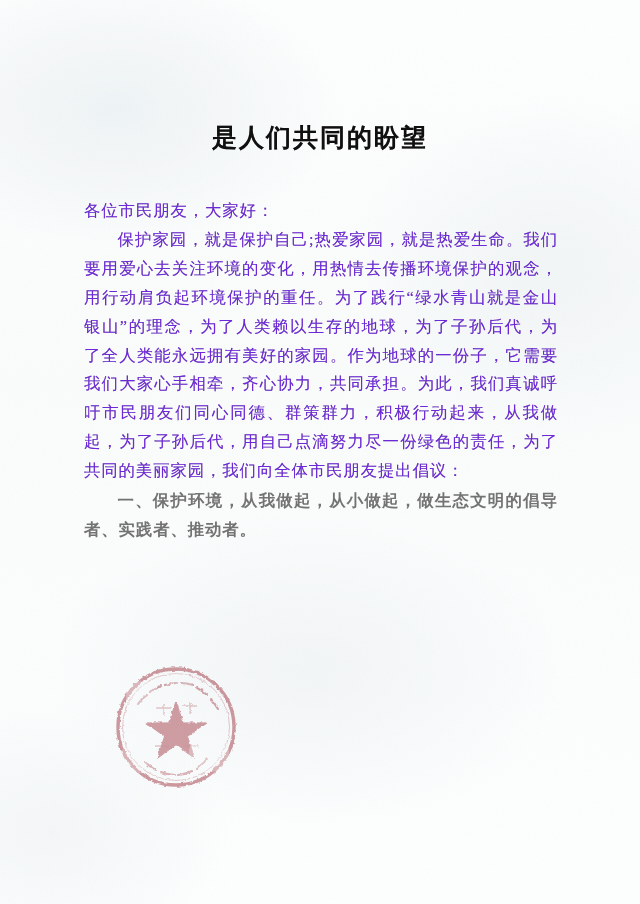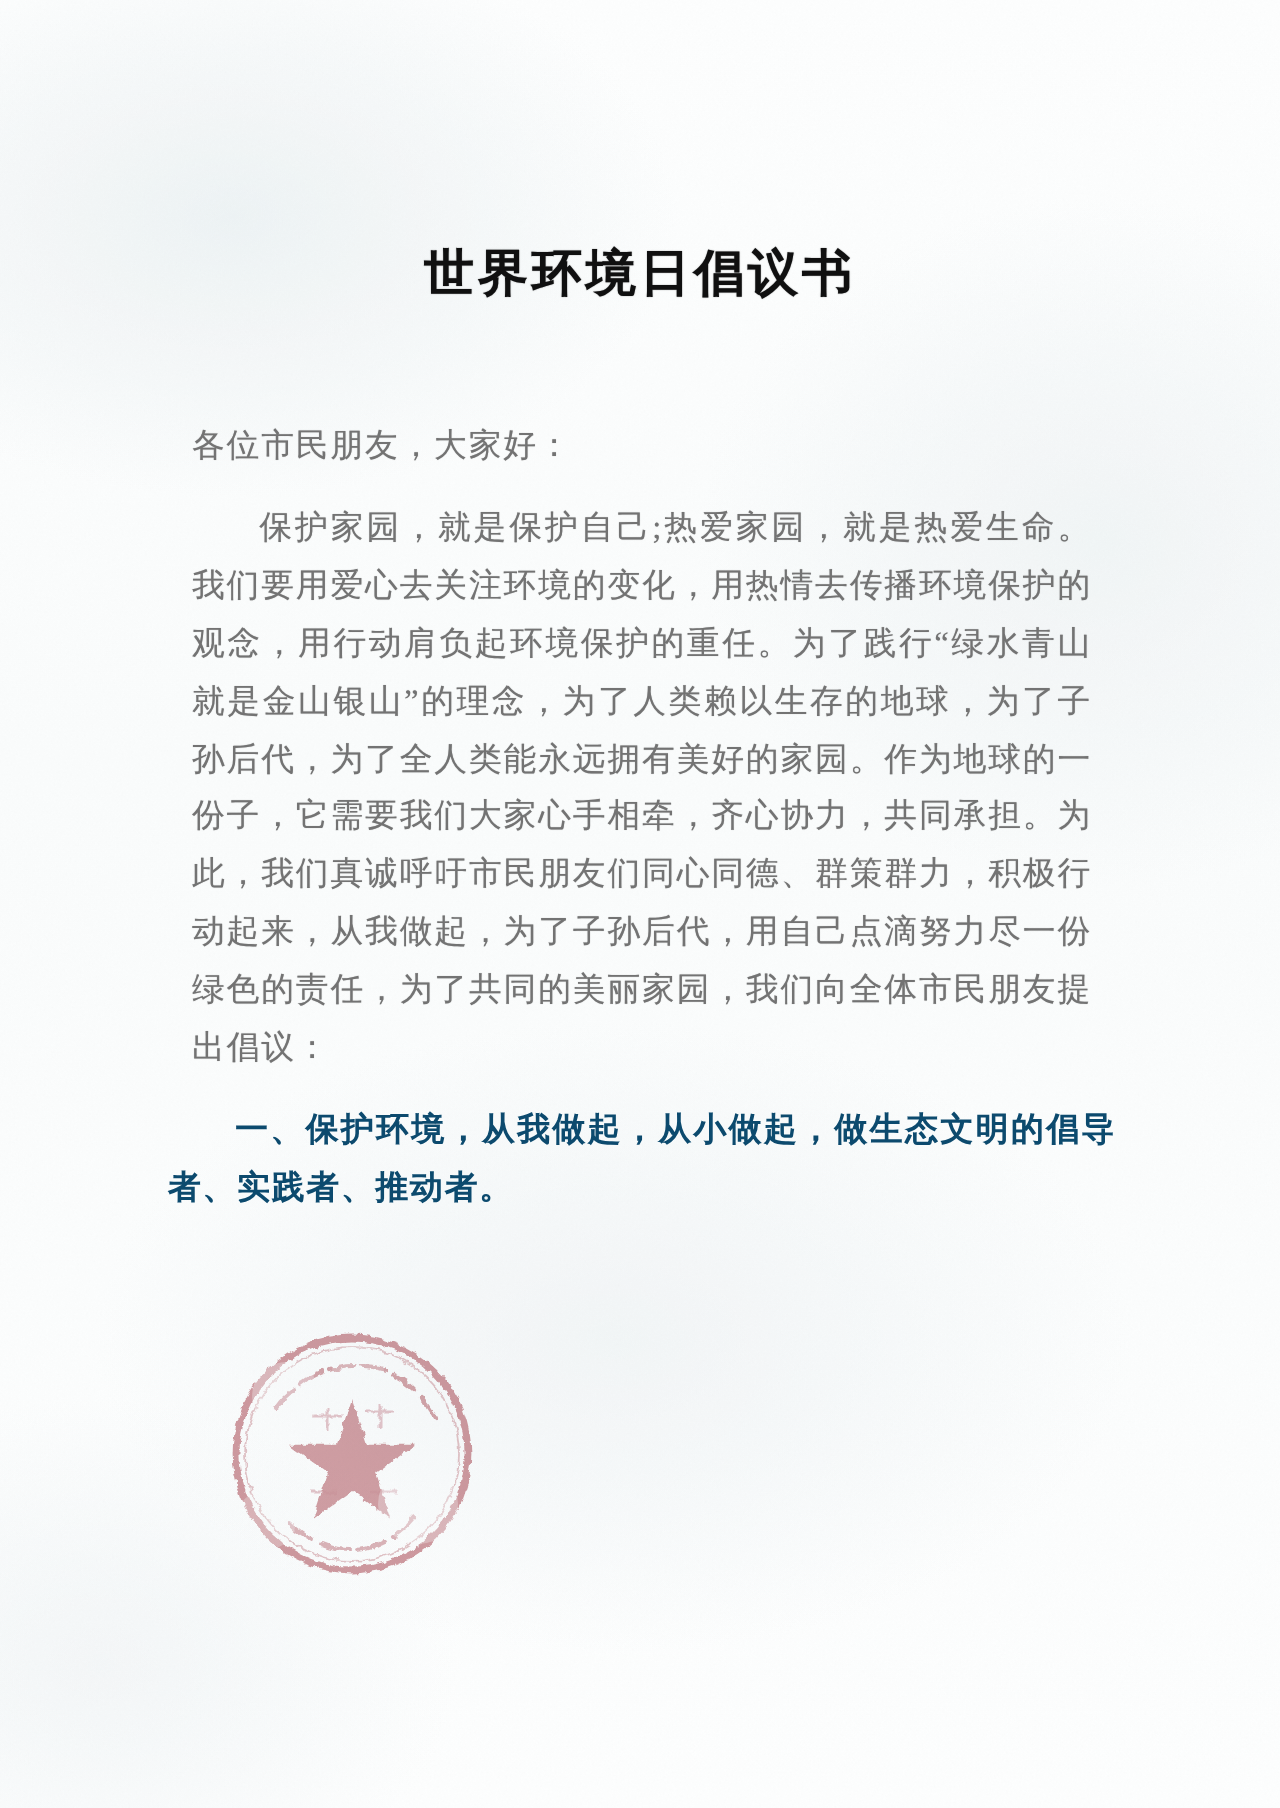--- a/index.html
+++ b/index.html
@@ -65,43 +65,43 @@
     left: 84px;
     width: 474px;
   }
 
   .para {
     font-size: 16.4px;
     line-height: 28.9px;
     letter-spacing: 0.9px;
     text-align: justify;
     text-justify: inter-character;
-    margin: 12px;
-    color: #737373;
+    margin: 0;
+    color: #6d28d9;
     font-family: "Liberation Serif", "DejaVu Serif", serif;
     text-shadow: 0 0 0.5px rgba(0,0,0,0.30);
   }
 
   .para.greeting {
     text-indent: 0;
     margin-bottom: 0px;
   }
 
   .para.indent {
     text-indent: 2.05em;
   }
 
   
   .item-line {
     font-size: 16.4px;
     line-height: 28.9px;
     letter-spacing: 0.9px;
     text-indent: 2.05em;
     margin: 0;
-    color: #0c4a6e;
+    color: #737373;
     text-align: justify;
     text-justify: inter-character;
     font-family: "Liberation Sans", "DejaVu Sans", sans-serif;
   }
 
   .item-line .lead {
     font-weight: bold;
     letter-spacing: 0.9px;
   }
 
@@ -142,21 +142,21 @@
         <feTurbulence type="fractalNoise" baseFrequency="0.85" numOctaves="3" stitchTiles="stitch"></feTurbulence>
         <feColorMatrix type="saturate" values="0"></feColorMatrix>
         <feComponentTransfer>
           <feFuncA type="linear" slope="0.16"></feFuncA>
         </feComponentTransfer>
       </filter>
     </defs>
     <rect width="640" height="904" filter="url(#grain)" fill="#ffffff" opacity="0.5"></rect>
   </svg>
 
-  <div class="doc-title">世界环境日倡议书</div>
+  <div class="doc-title">是人们共同的盼望</div>
 
   <div class="body-block">
 
     <p class="para greeting">各位市民朋友，大家好：</p>
 
 
     <p class="para indent">保护家园，就是保护自己;热爱家园，就是热爱生命。我们要用爱心去关注环境的变化，用热情去传播环境保护的观念，用行动肩负起环境保护的重任。为了践行“绿水青山就是金山银山”的理念，为了人类赖以生存的地球，为了子孙后代，为了全人类能永远拥有美好的家园。作为地球的一份子，它需要我们大家心手相牵，齐心协力，共同承担。为此，我们真诚呼吁市民朋友们同心同德、群策群力，积极行动起来，从我做起，为了子孙后代，用自己点滴努力尽一份绿色的责任，为了共同的美丽家园，我们向全体市民朋友提出倡议：</p>
 
     <p class="item-line">
       <span class="lead">一、保护环境，从我做起，从小做起，做生态文明的倡导者、实践者、推动者。</span><span class="rest"></span>

